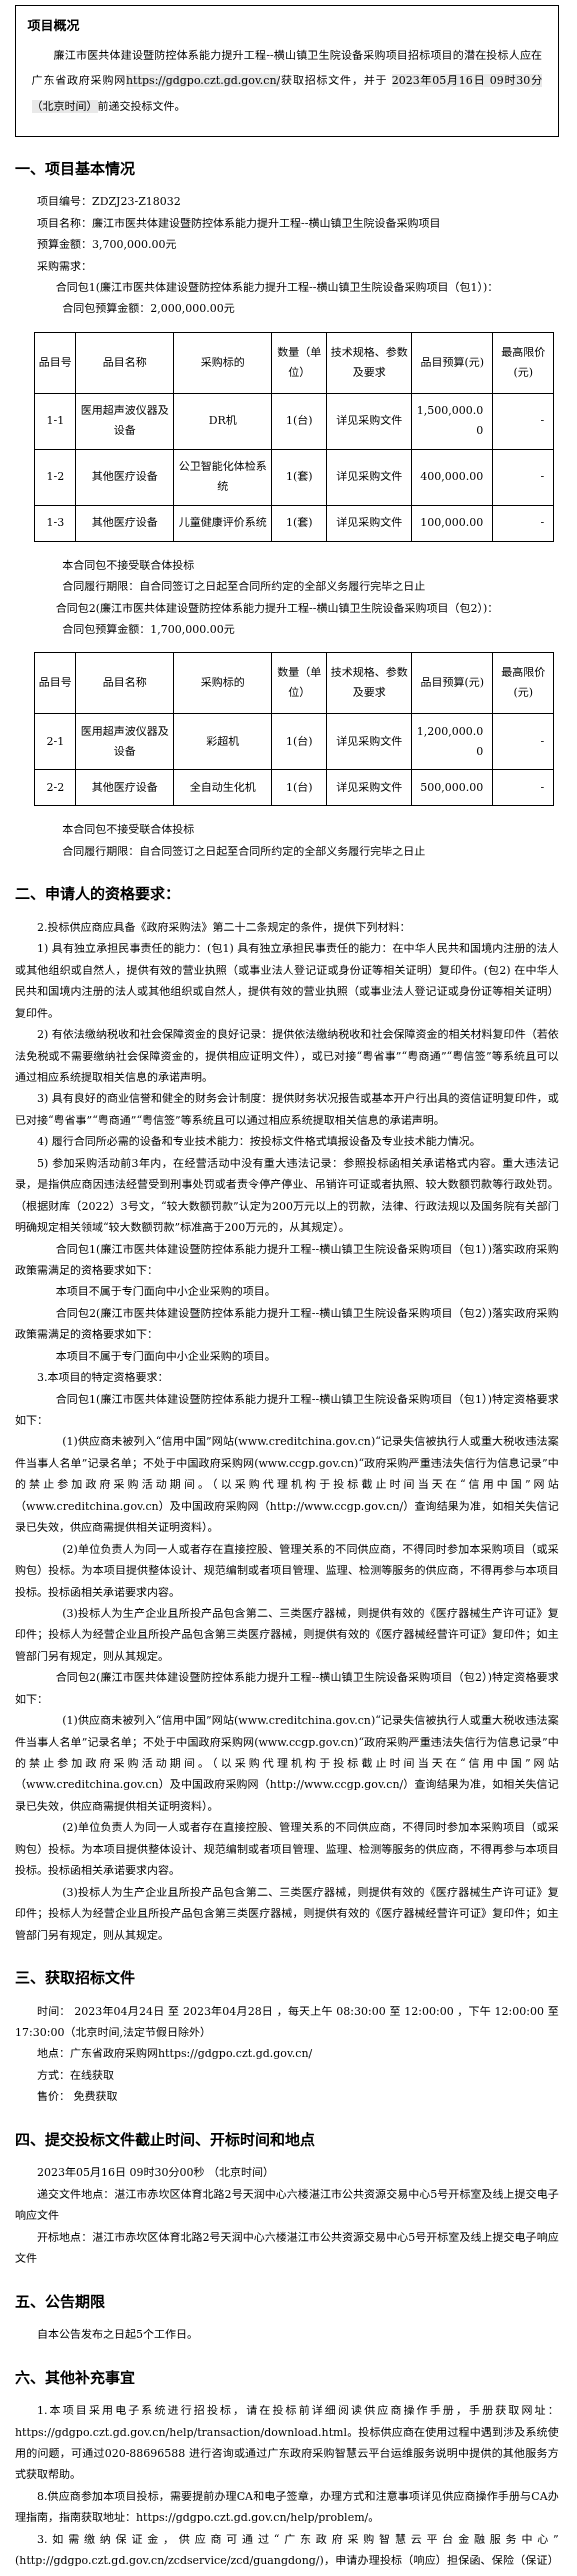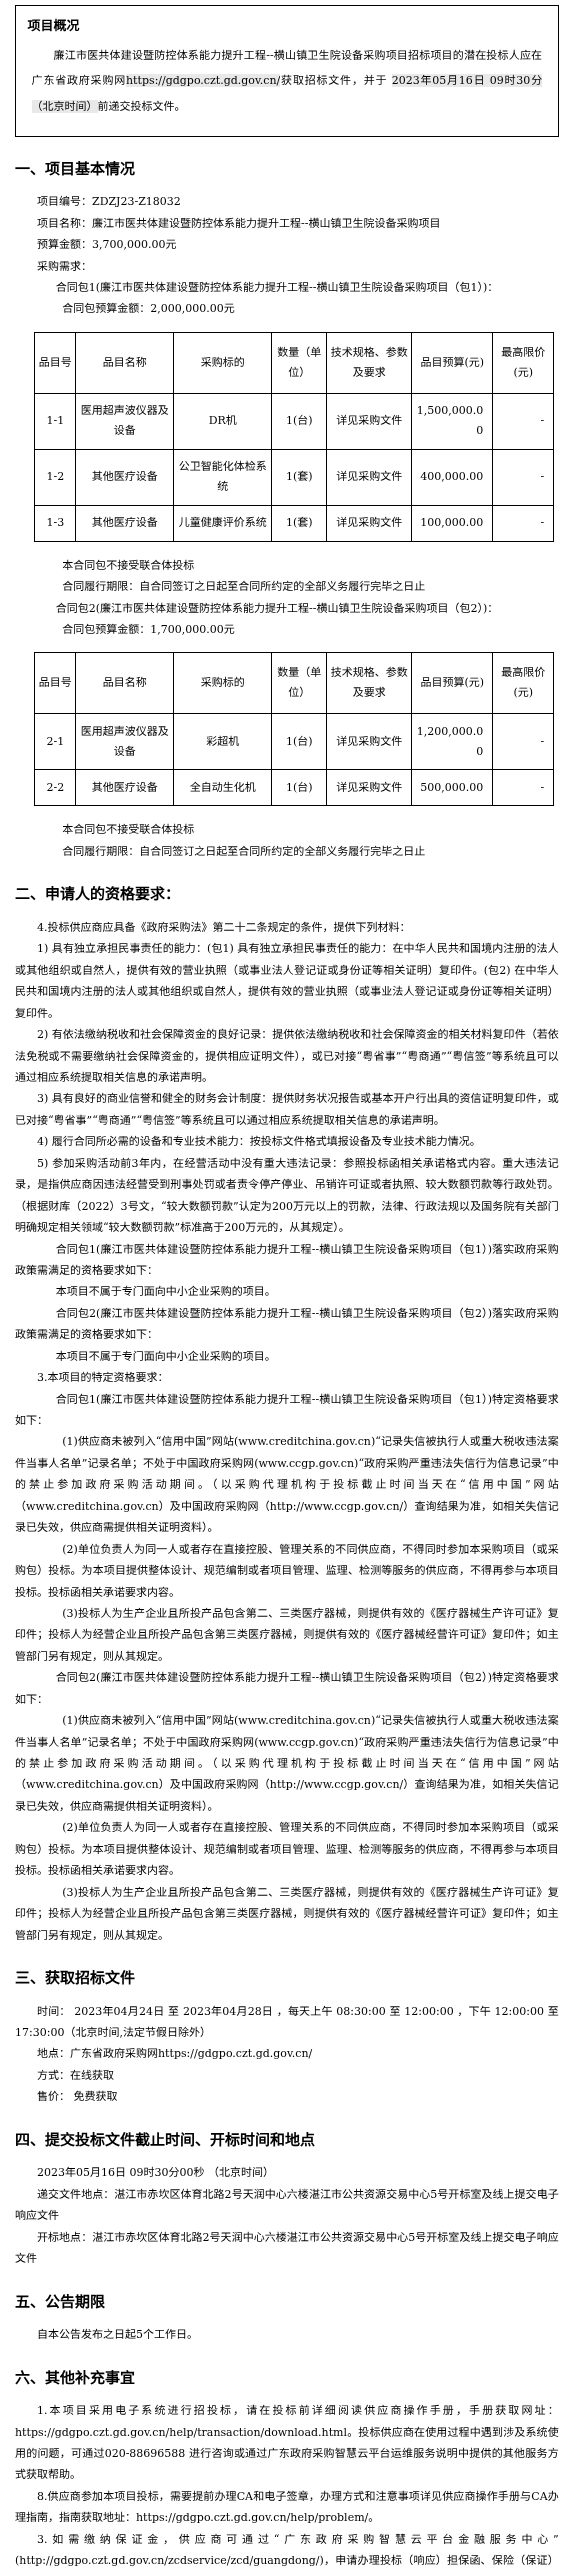--- a/index.html
+++ b/index.html
@@ -135,21 +135,21 @@
         <td class="num">500,000.00</td>
         <td class="dash">-</td>
       </tr>
     </tbody>
   </table>
 
   <p class="ln ind4">本合同包不接受联合体投标</p>
   <p class="ln ind4">合同履行期限：自合同签订之日起至合同所约定的全部义务履行完毕之日止</p>
 
   <h2 class="sec">二、申请人的资格要求：</h2>
-  <p class="ln ind2">4.投标供应商应具备《政府采购法》第二十二条规定的条件，提供下列材料：</p>
+  <p class="ln ind2">2.投标供应商应具备《政府采购法》第二十二条规定的条件，提供下列材料：</p>
   <p class="ln ind2">1) 具有独立承担民事责任的能力：(包1) 具有独立承担民事责任的能力：在中华人民共和国境内注册的法人或其他组织或自然人，提供有效的营业执照（或事业法人登记证或身份证等相关证明）复印件。(包2) 在中华人民共和国境内注册的法人或其他组织或自然人，提供有效的营业执照（或事业法人登记证或身份证等相关证明）复印件。</p>
   <p class="ln ind2">2) 有依法缴纳税收和社会保障资金的良好记录：提供依法缴纳税收和社会保障资金的相关材料复印件（若依法免税或不需要缴纳社会保障资金的，提供相应证明文件），或已对接“粤省事”“粤商通”“粤信签”等系统且可以通过相应系统提取相关信息的承诺声明。</p>
   <p class="ln ind2">3) 具有良好的商业信誉和健全的财务会计制度：提供财务状况报告或基本开户行出具的资信证明复印件，或已对接“粤省事”“粤商通”“粤信签”等系统且可以通过相应系统提取相关信息的承诺声明。</p>
   <p class="ln ind2">4) 履行合同所必需的设备和专业技术能力：按投标文件格式填报设备及专业技术能力情况。</p>
   <p class="ln ind2">5) 参加采购活动前3年内，在经营活动中没有重大违法记录：参照投标函相关承诺格式内容。重大违法记录，是指供应商因违法经营受到刑事处罚或者责令停产停业、吊销许可证或者执照、较大数额罚款等行政处罚。（根据财库（2022）3号文，“较大数额罚款”认定为200万元以上的罚款，法律、行政法规以及国务院有关部门明确规定相关领域“较大数额罚款”标准高于200万元的，从其规定）。</p>
   <p class="ln ind3">合同包1(廉江市医共体建设暨防控体系能力提升工程--横山镇卫生院设备采购项目（包1）)落实政府采购政策需满足的资格要求如下：</p>
   <p class="ln ind3">本项目不属于专门面向中小企业采购的项目。</p>
   <p class="ln ind3">合同包2(廉江市医共体建设暨防控体系能力提升工程--横山镇卫生院设备采购项目（包2）)落实政府采购政策需满足的资格要求如下：</p>
   <p class="ln ind3">本项目不属于专门面向中小企业采购的项目。</p>
   <p class="ln ind2">3.本项目的特定资格要求：</p>

